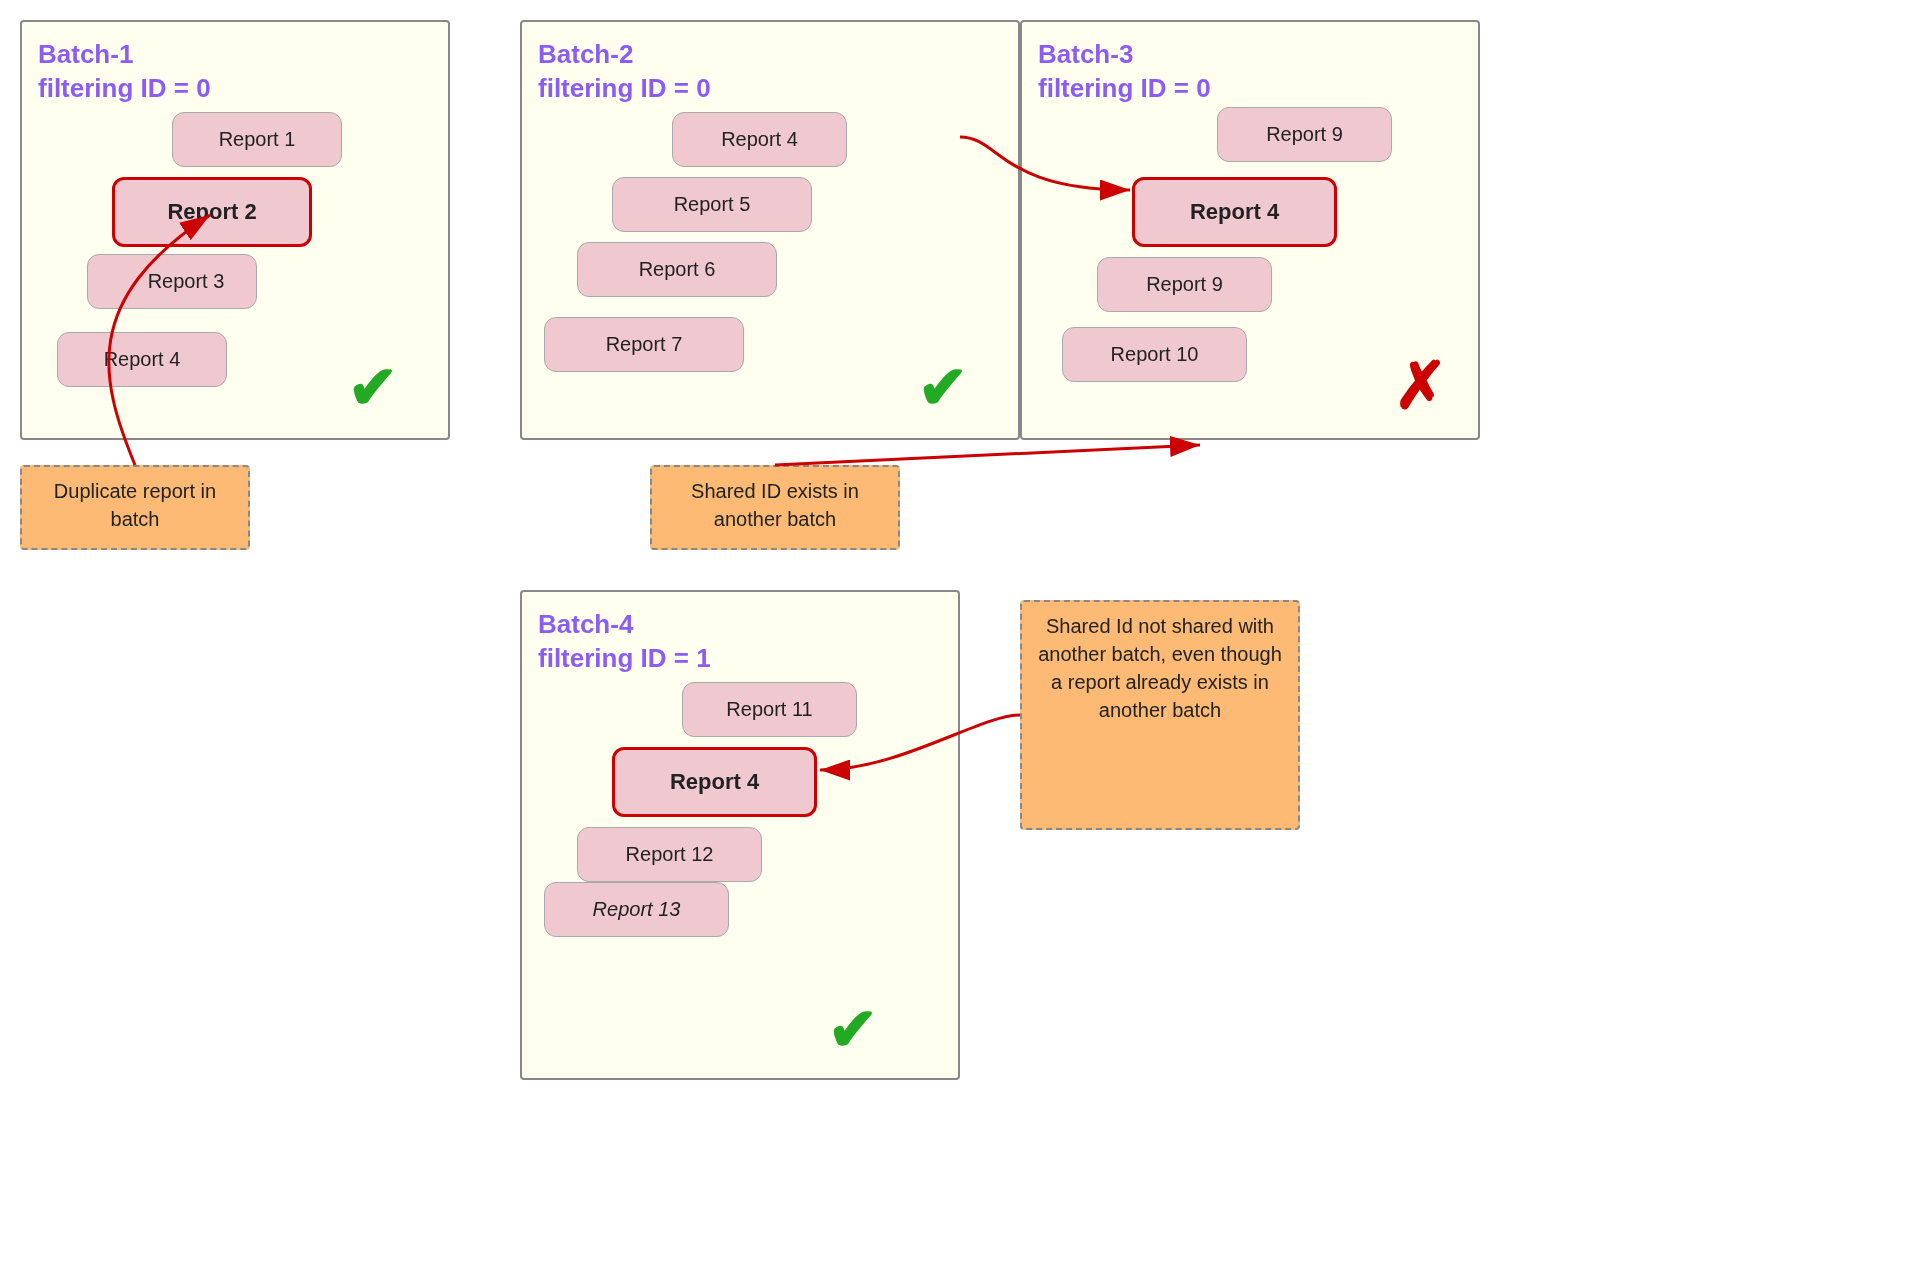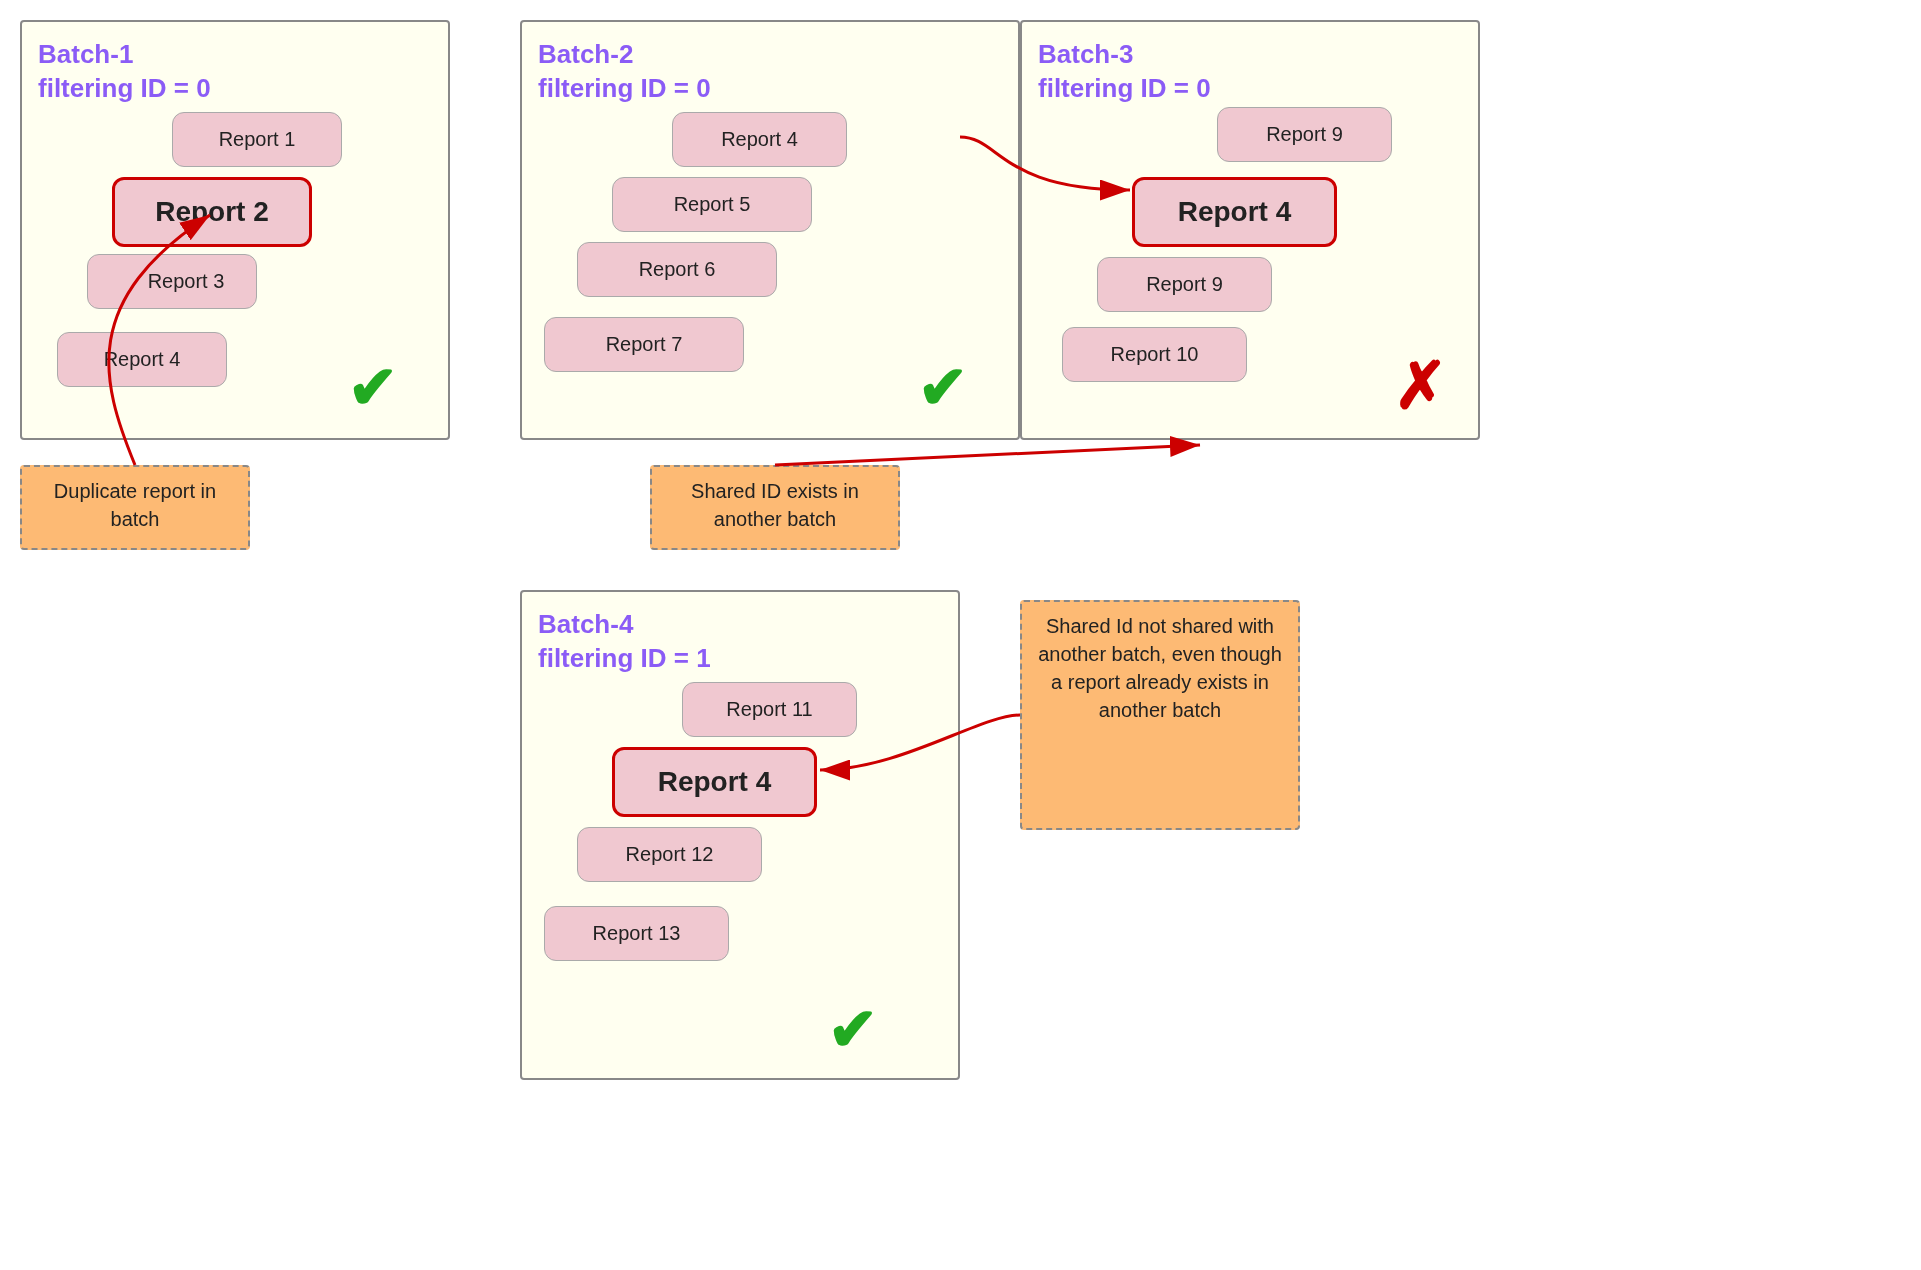--- a/index.html
+++ b/index.html
@@ -47,21 +47,21 @@
       align-items: center;
       justify-content: center;
       font-size: 20px;
       color: #222;
     }
 
     .report-card.highlighted {
       border: 3px solid #cc0000;
       background: #f0c8d0;
       font-weight: bold;
-      font-size: 28px;
+      font-size: 22px;
     }
 
     
     .check-mark {
       position: absolute;
       color: #22aa22;
       font-size: 60px;
       font-weight: bold;
       line-height: 1;
     }
@@ -139,21 +139,21 @@
     <div class="x-mark" style="right:30px; bottom:20px; color:#cc0000; font-size:65px;">✗</div>
   </div>
 
   <div class="batch-box" style="left:520px; top:590px; width:440px; height:490px;">
     <div class="batch-title" style="white-space:pre-line;">Batch-4
 filtering ID = 1</div>
 
     <div class="report-card" style="left:160px; top:90px; width:175px; height:55px;">Report 11</div>
     <div class="report-card highlighted" style="left:90px; top:155px; width:205px; height:70px;">Report 4</div>
     <div class="report-card" style="left:55px; top:235px; width:185px; height:55px;">Report 12</div>
-    <div class="report-card" style="left:22px; top:314px; width:185px; height:55px;">Report 13</div>
+    <div class="report-card" style="left:22px; top:290px; width:185px; height:55px;font-style:italic;">Report 13</div>
 
     <div class="check-mark" style="right:80px; bottom:18px; color:#22aa22;">✔</div>
   </div>
 
   <div class="annotation-box" style="left:20px; top:465px; width:230px; height:85px; text-align:center;">
     <span>Duplicate report
 in batch</span>
   </div>
 
   <div class="annotation-box" style="left:650px; top:465px; width:250px; height:85px; text-align:center;">

